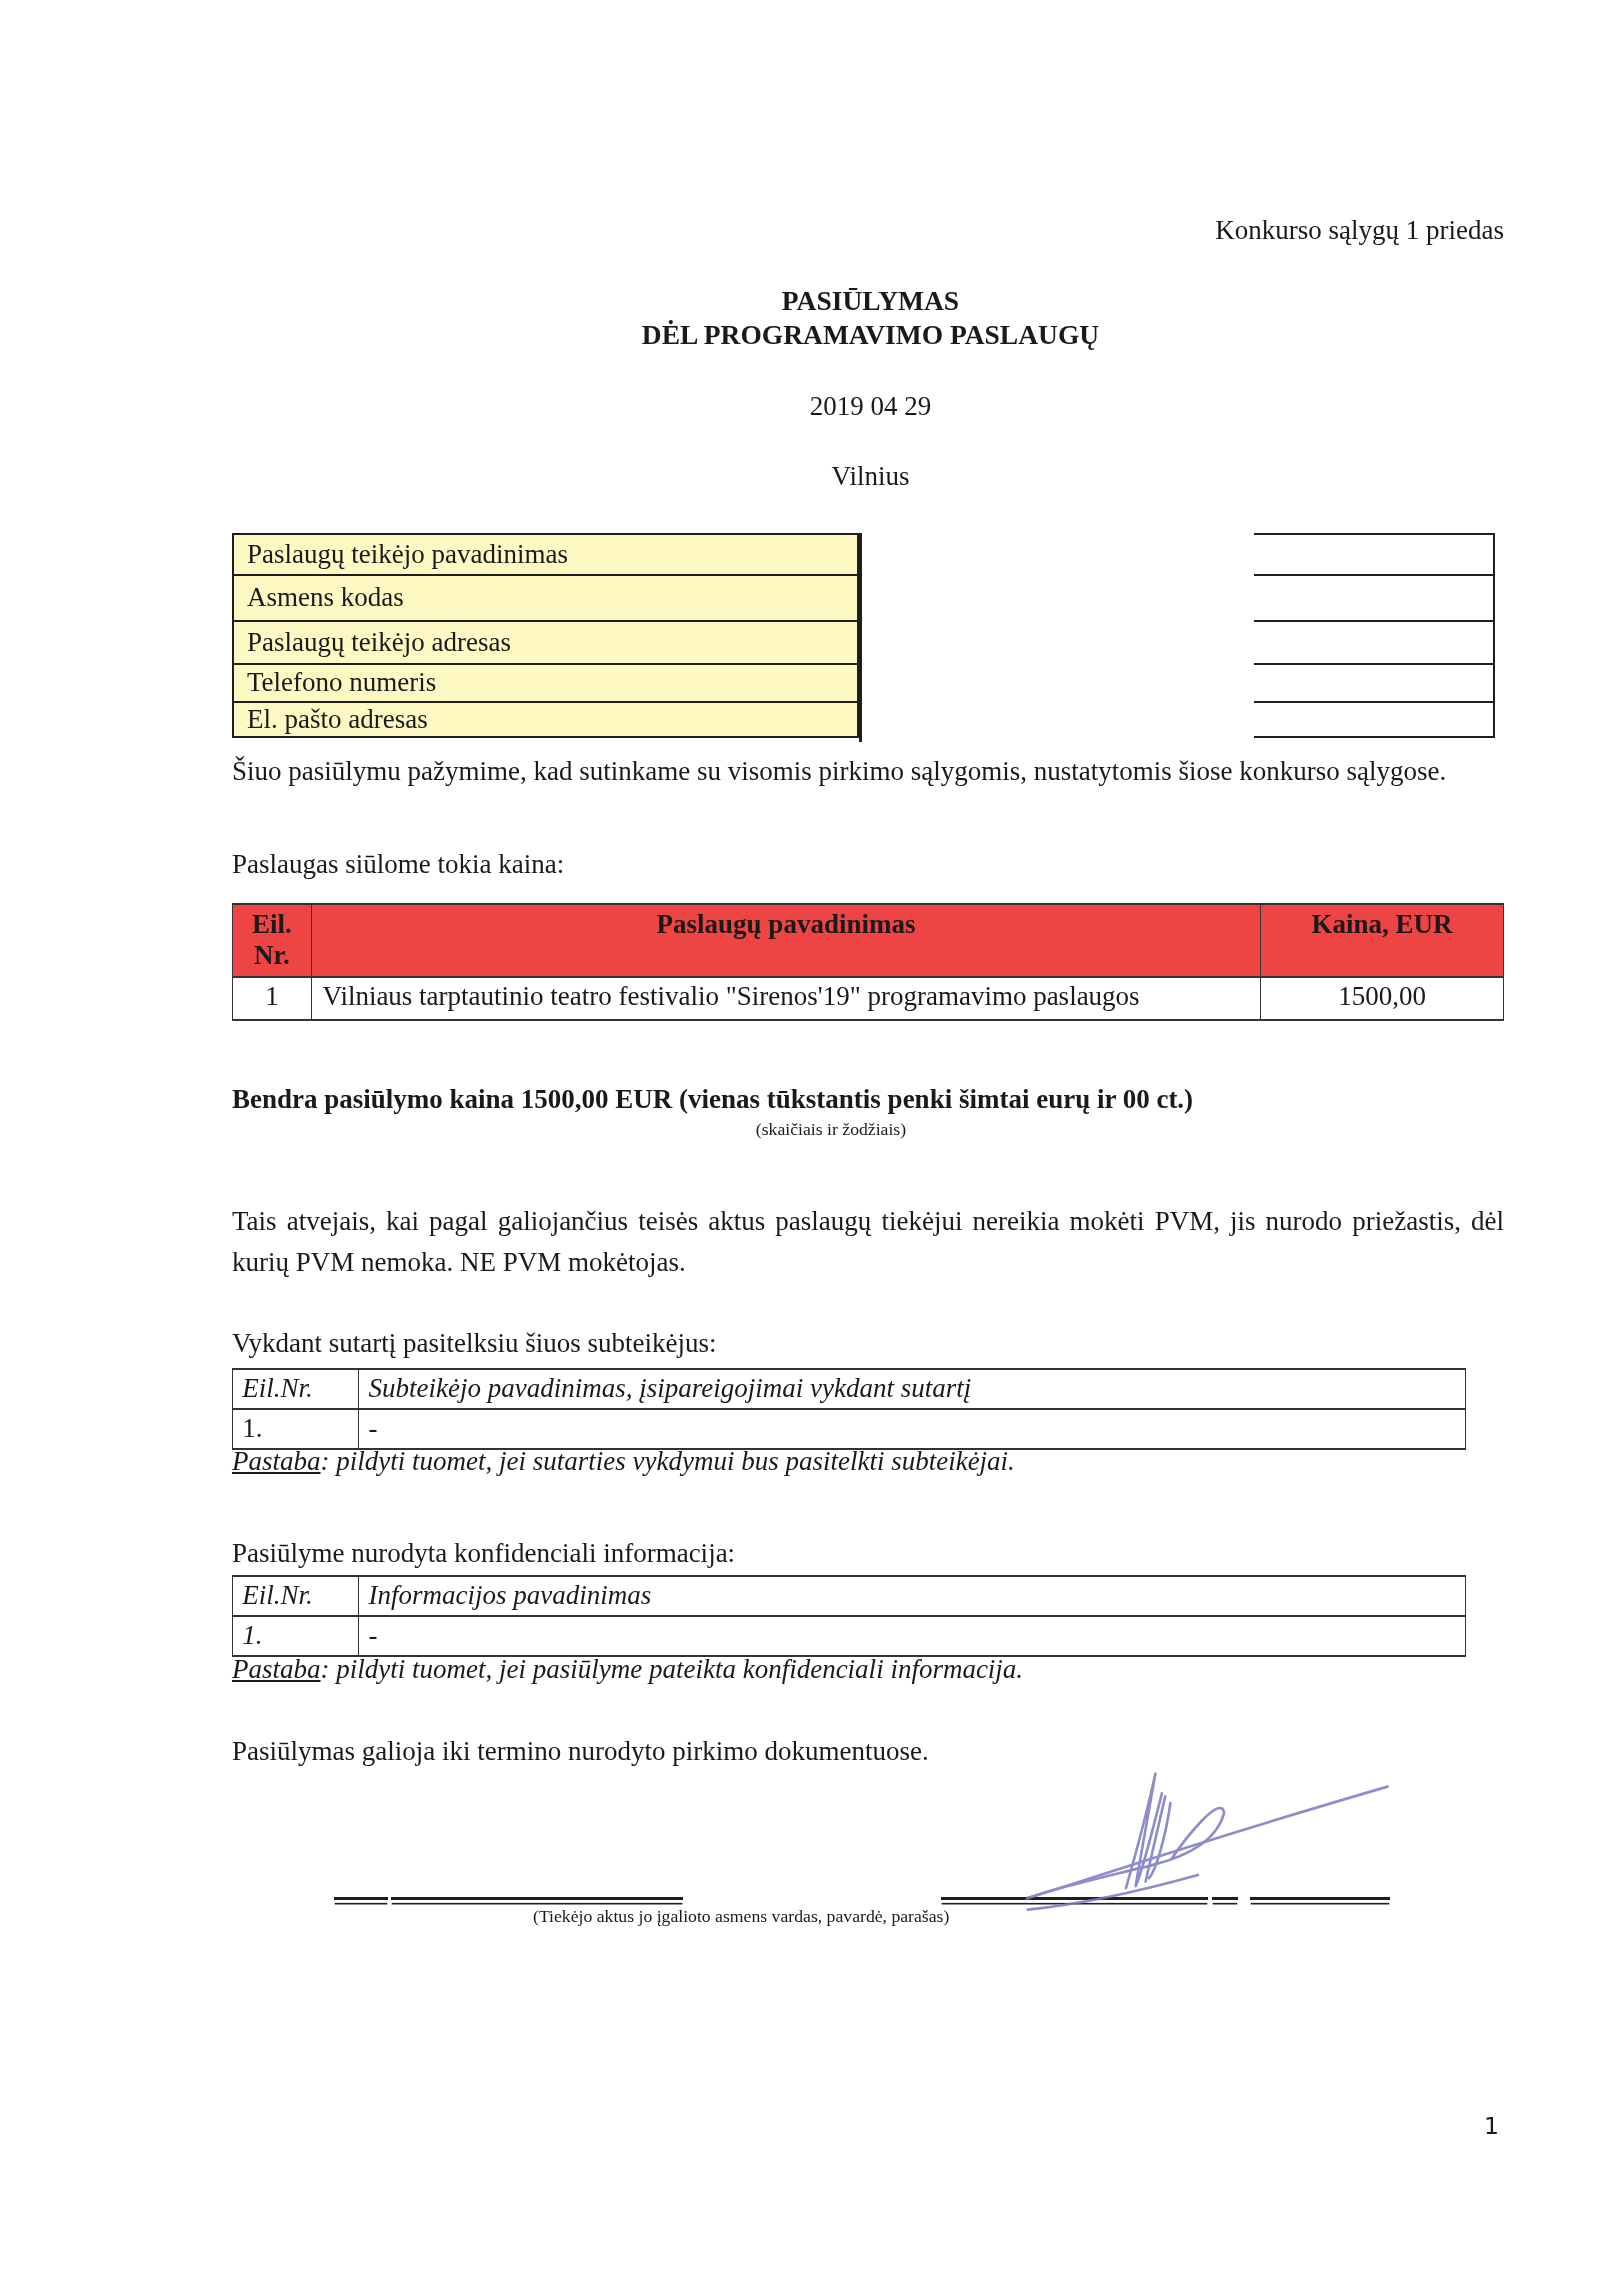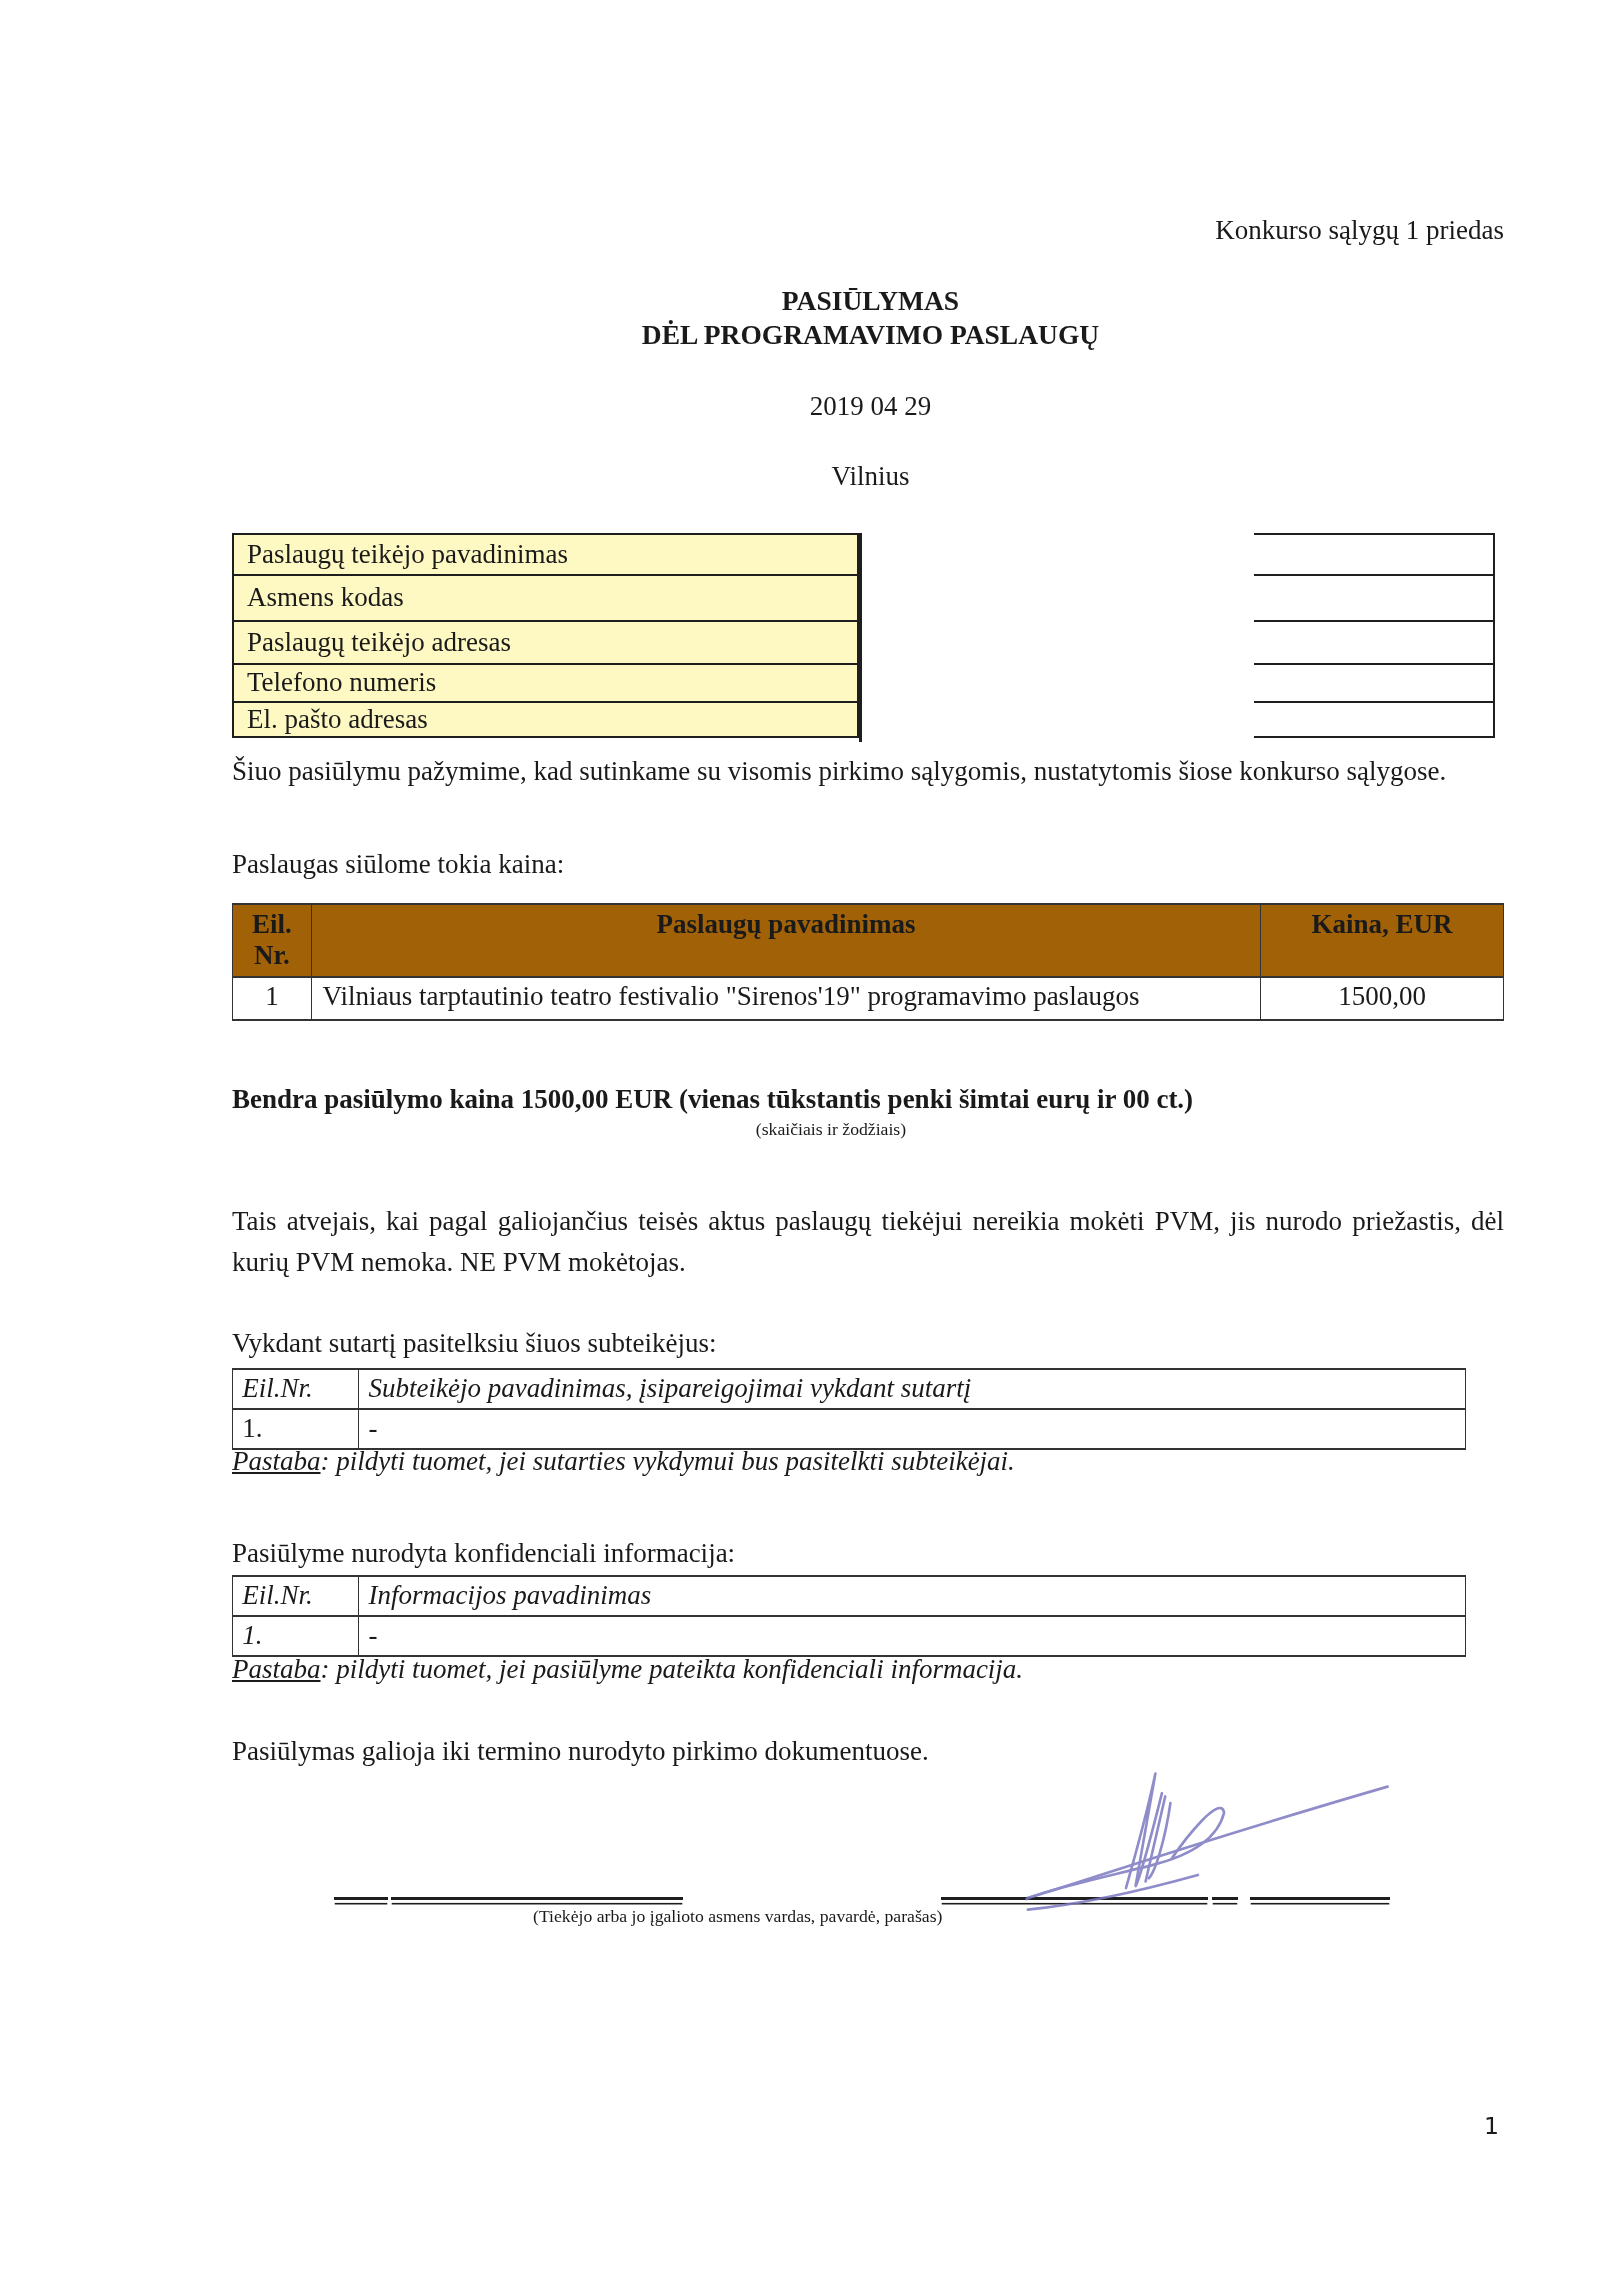--- a/index.html
+++ b/index.html
@@ -27,21 +27,21 @@
   .info-cell:nth-child(4) { height: 38px; }
   .info-cell:nth-child(5) { height: 37px; border-bottom: 2.6px solid #1e1e1e; }
 
   .para { left: 232px; width: 1272px; text-align: justify; }
 
   
   table { border-collapse: collapse; }
   .price-table { left: 232px; top: 903px; width: 1272px; }
   .price-table th, .price-table td { border: 1.3px solid #333; font-size: 27px; vertical-align: top; line-height: 1.15; }
   .price-table thead tr { border-bottom: 2.6px solid #333; }
-  .price-table th { background: #a16207; font-weight: bold; padding: 3.9px 6.5px 2.6px; height: 65px; }
+  .price-table th { background: #ef4444; font-weight: bold; padding: 3.9px 6.5px 2.6px; height: 65px; }
   .price-table td { padding: 2.6px 10.5px 6.5px; }
   .price-table tr:first-child th { border-top: 2.6px solid #333; }
   .price-table tbody tr:last-child td { border-bottom: 2.6px solid #333; }
 
   .total { left: 232px; top: 1084px; font-weight: bold; font-size: 27px; }
   .total-note { left: 0; width: 1662px; text-align: center; top: 1119px; font-size: 17.7px; }
 
   .sub-table { left: 232px; width: 1234px; }
   .sub-table td { border: 1.3px solid #333; font-style: italic; font-size: 27px; height: 38px; padding: 0 9.2px; line-height: 1.1; }
   .sub-table tr:first-child td { border-top: 2.6px solid #333; }
@@ -138,21 +138,21 @@
 
 <div class="abs para t40" style="top:1736px">Pasiūlymas galioja iki termino nurodyto pirkimo dokumentuose.</div>
 
 <div class="abs sig-line" style="left:334px;top:1897px;width:54px"></div>
 <div class="abs sig-line" style="left:391px;top:1897px;width:292px"></div>
 
 <div class="abs sig-line" style="left:941px;top:1897px;width:267px"></div>
 <div class="abs sig-line" style="left:1212px;top:1897px;width:26px"></div>
 <div class="abs sig-line" style="left:1238px;top:1897px;width:1.3px;background:#fff;box-shadow:none"></div>
 <div class="abs sig-line" style="left:1250px;top:1897px;width:140px"></div>
-<div class="abs sig-caption">(Tiekėjo arba jo įgalioto asmens vardas, pavardė, parašas)</div>
+<div class="abs sig-caption">(Tiekėjo aktus jo įgalioto asmens vardas, pavardė, parašas)</div>
 
 <svg class="abs" style="left:1021px;top:1767px" width="380" height="157" viewBox="0 0 580 240">
   <g fill="none" stroke="#7b78c0" stroke-width="4" stroke-linecap="round" opacity="0.85">
     <path d="M10 200 C 80 180, 250 120, 560 30"></path>
     <path d="M8 202 C 30 190, 120 170, 200 150 C 260 135, 300 110, 310 70 C 305 40, 250 110, 230 140"></path>
     <path d="M205 10 C 190 80, 170 150, 160 185 M205 10 L 175 180"></path>
     <path d="M215 40 C 200 100, 185 160, 175 182 M220 45 L 190 175"></path>
     <path d="M228 55 C 220 110, 205 160, 195 170"></path>
     <path d="M10 218 C 90 210, 180 190, 270 165"></path>
   </g>

